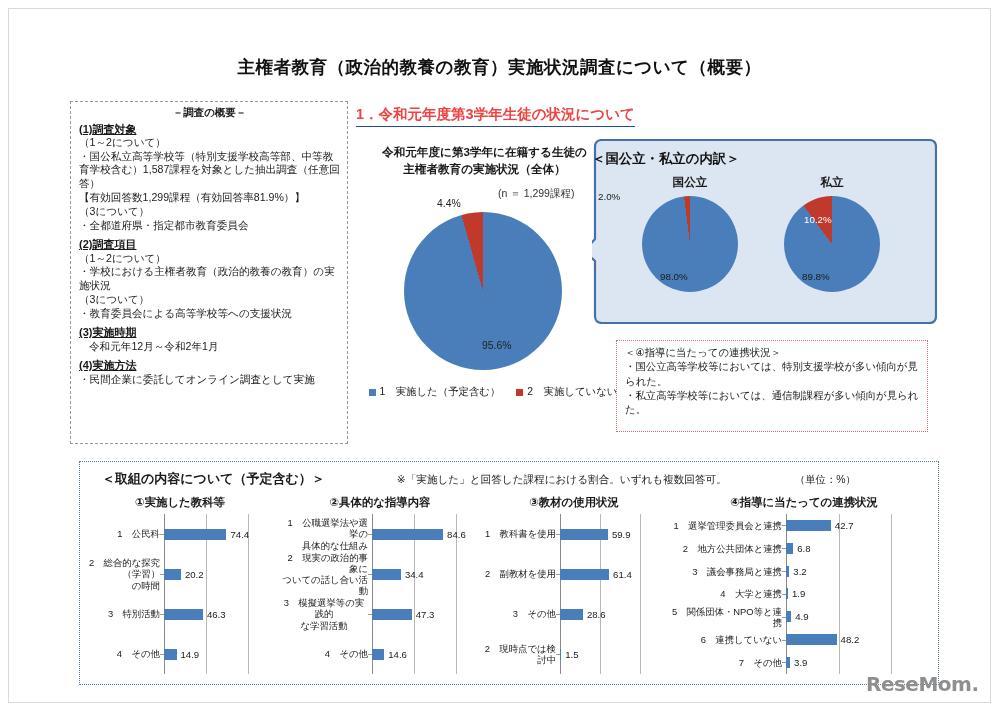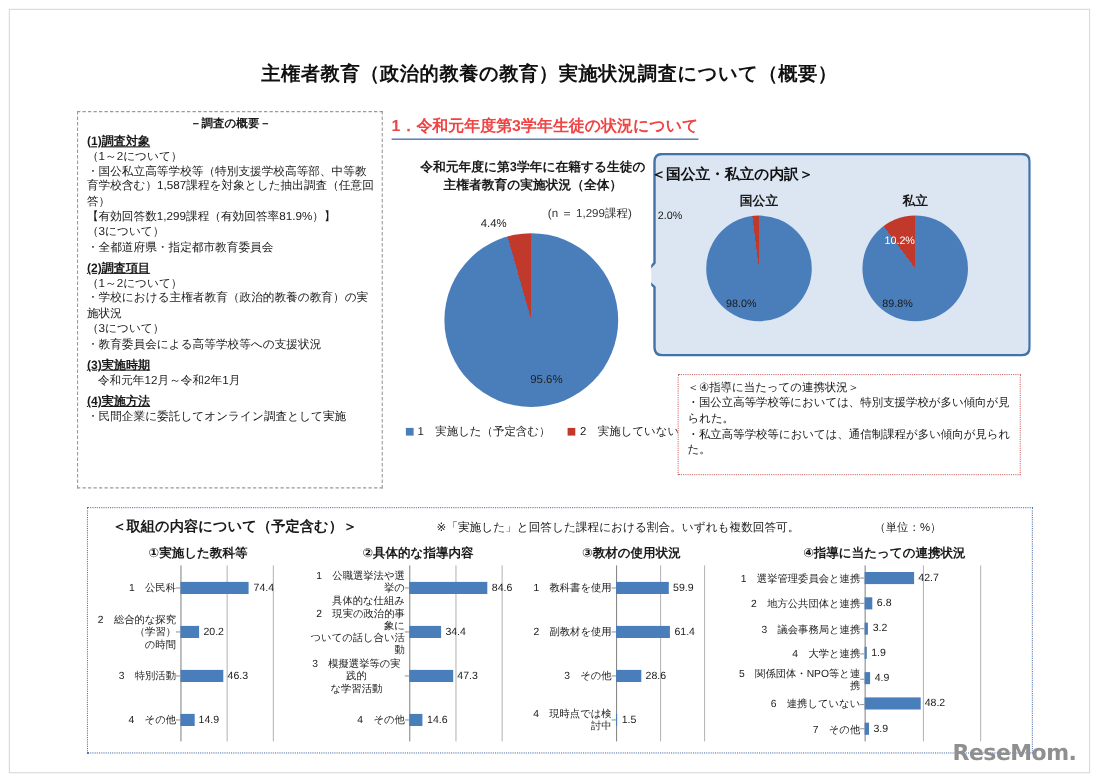--- a/index.html
+++ b/index.html
@@ -332,21 +332,21 @@
           </div>
           <div class="bar-row" style="height: 40px;">
             <div class="bar-label" style="width: 80px;">3　その他</div>
             <div class="bar-track">
               <div class="tick" style="left: -4px; top: 50%;"></div>
               <div class="bar-fill" style="width: 22.88px; background: rgb(74, 126, 187);"></div>
               <div class="bar-val">28.6</div>
             </div>
           </div>
           <div class="bar-row" style="height: 40px;">
-            <div class="bar-label" style="width: 80px;">4　現時点では検討中</div>
+            <div class="bar-label" style="width: 80px;">2　現時点では検討中</div>
             <div class="bar-track">
               <div class="tick" style="left: -4px; top: 50%;"></div>
               <div class="bar-fill" style="width: 1.2px; background: rgb(74, 126, 187);"></div>
               <div class="bar-val">1.5</div>
             </div>
           </div>
         </div>
       </div>
       <div class="chart-col c4">
         <div class="chart-heading">④指導に当たっての連携状況</div>

